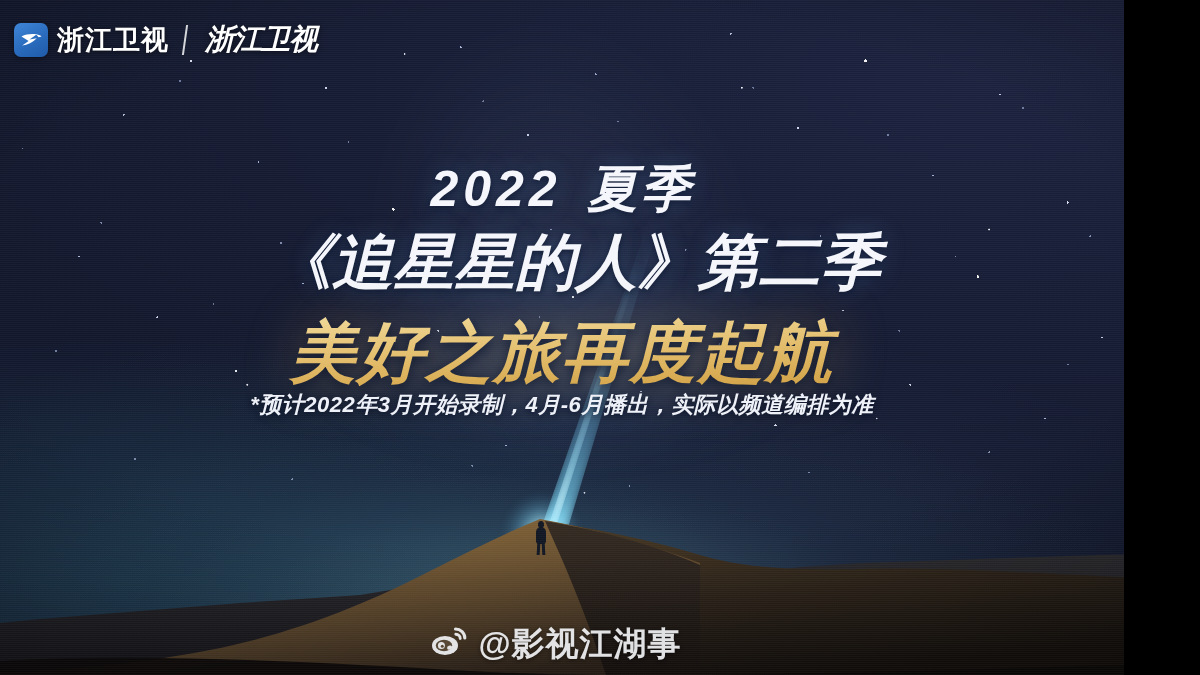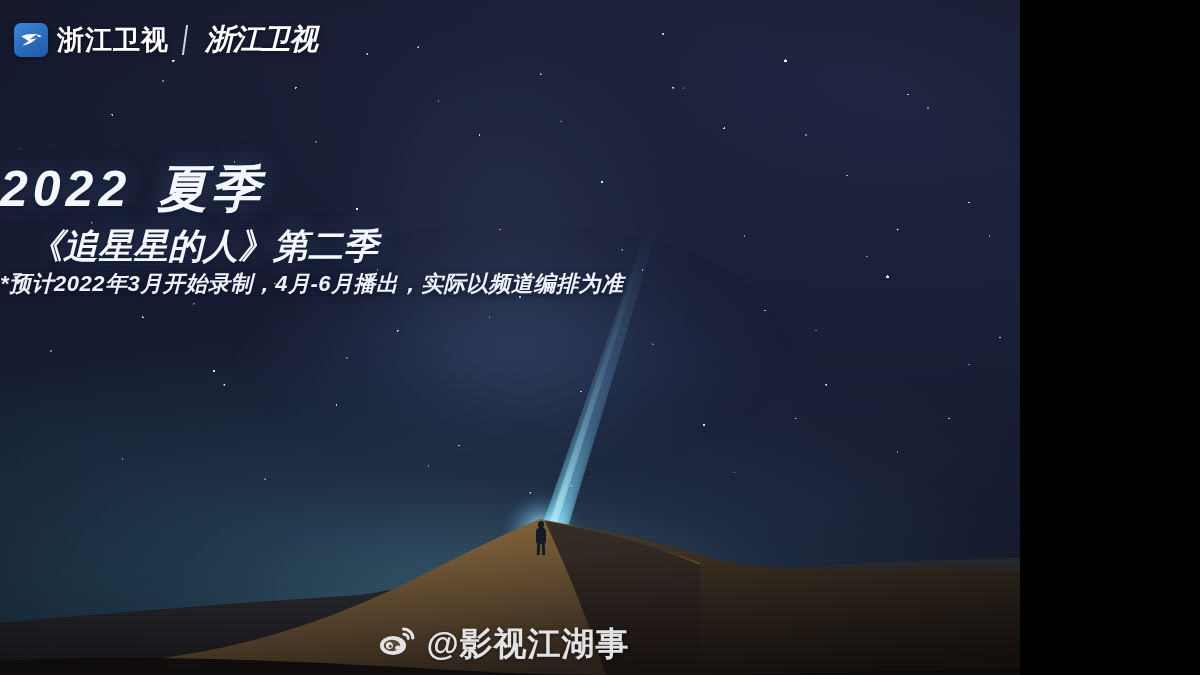--- a/index.html
+++ b/index.html
@@ -1,20 +1,20 @@
 <!DOCTYPE html>
 <html><head>
 <meta charset="utf-8">
 <style>
   html,body{margin:0;padding:0;background:#000;}
   body{font-family:"Liberation Sans","DejaVu Sans",sans-serif;}
 
   .poster{
     position:relative;
-    width:1020px;height:675px;
+    width:1124px;height:675px;
     overflow:hidden;
     background:#161c33;
   }
 
   
   .sky{
     position:absolute;inset:0;
     background:
       radial-gradient(120% 80% at 46% 92%, rgba(90,150,170,0.30) 0%, rgba(60,100,130,0.12) 28%, rgba(0,0,0,0) 58%),
       radial-gradient(90% 60% at 10% 86%, rgba(40,130,140,0.22) 0%, rgba(0,0,0,0) 60%),
@@ -206,39 +206,39 @@
   .brand-slogan{
     color:#ffffff;font-size:29px;font-weight:700;
     font-family:"Liberation Serif","DejaVu Serif",serif;
     font-style:italic;letter-spacing:-1px;white-space:nowrap;
     text-shadow:0 1px 5px rgba(0,0,0,.55);
   }
 
   
   .copy{
     position:absolute;left:0;right:0;top:160px;
-    text-align:left;z-index:12;
+    text-align:center;z-index:12;
   }
   .copy-glow{
     position:absolute;left:50%;top:52px;transform:translateX(-50%);
     width:720px;height:280px;
     background:radial-gradient(50% 50% at 50% 50%, rgba(120,170,230,0.16) 0%, rgba(90,140,210,0.07) 48%, rgba(0,0,0,0) 74%);
     filter:blur(22px);pointer-events:none;
   }
   .line-1,.line-2{
     position:relative;
     color:#f4f6fb;
     font-weight:700;
     font-style:italic;
     white-space:nowrap;
     text-shadow:0 2px 7px rgba(10,20,45,.85), 0 0 22px rgba(120,180,240,.28);
   }
   .line-1{font-size:50px;letter-spacing:3px;line-height:1.18;}
   .line-1 .yr{letter-spacing:5px;margin-right:26px;}
-  .line-2{font-size:35px;letter-spacing:0px;line-height:1.3;margin-top:4px;padding-left:28px;}
+  .line-2{font-size:61px;letter-spacing:0px;line-height:1.3;margin-top:4px;padding-left:28px;}
 
   .line-3{
     position:relative;
     margin-top:14px;
     font-size:66px;font-weight:700;font-style:italic;
     letter-spacing:2px;white-space:nowrap;line-height:1.12;
     background:linear-gradient(178deg,#f3dfa6 0%,#ecd08a 22%,#e3bd6c 50%,#d6a950 78%,#c9973f 100%);
     -webkit-background-clip:text;background-clip:text;
     color:transparent;-webkit-text-fill-color:transparent;
     filter:drop-shadow(0 3px 6px rgba(12,22,48,.9)) drop-shadow(0 0 26px rgba(225,180,95,.28));
@@ -343,20 +343,21 @@
 
   <div class="copy">
     <div class="copy-glow"></div>
 
     <div class="line-1">
       <span class="yr">2022</span><span>夏季</span>
     </div>
 
     <div class="line-2">《追星星的人》第二季</div>
 
+    <div class="line-3">美好之旅再度起航</div>
 
     <div class="note">*预计2022年3月开始录制，4月-6月播出，实际以频道编排为准</div>
   </div>
 
   <div class="watermark">
     <span>
       <svg width="38" height="32" viewBox="0 0 38 32" aria-hidden="true">
         <ellipse cx="15" cy="20.5" rx="13" ry="9.6" fill="#f2f3f6"></ellipse>
         <ellipse cx="14" cy="20.5" rx="8.2" ry="5.8" fill="#5a4a38"></ellipse>
         <ellipse cx="11.4" cy="20.6" rx="3.5" ry="3.5" fill="#f2f3f6"></ellipse>

